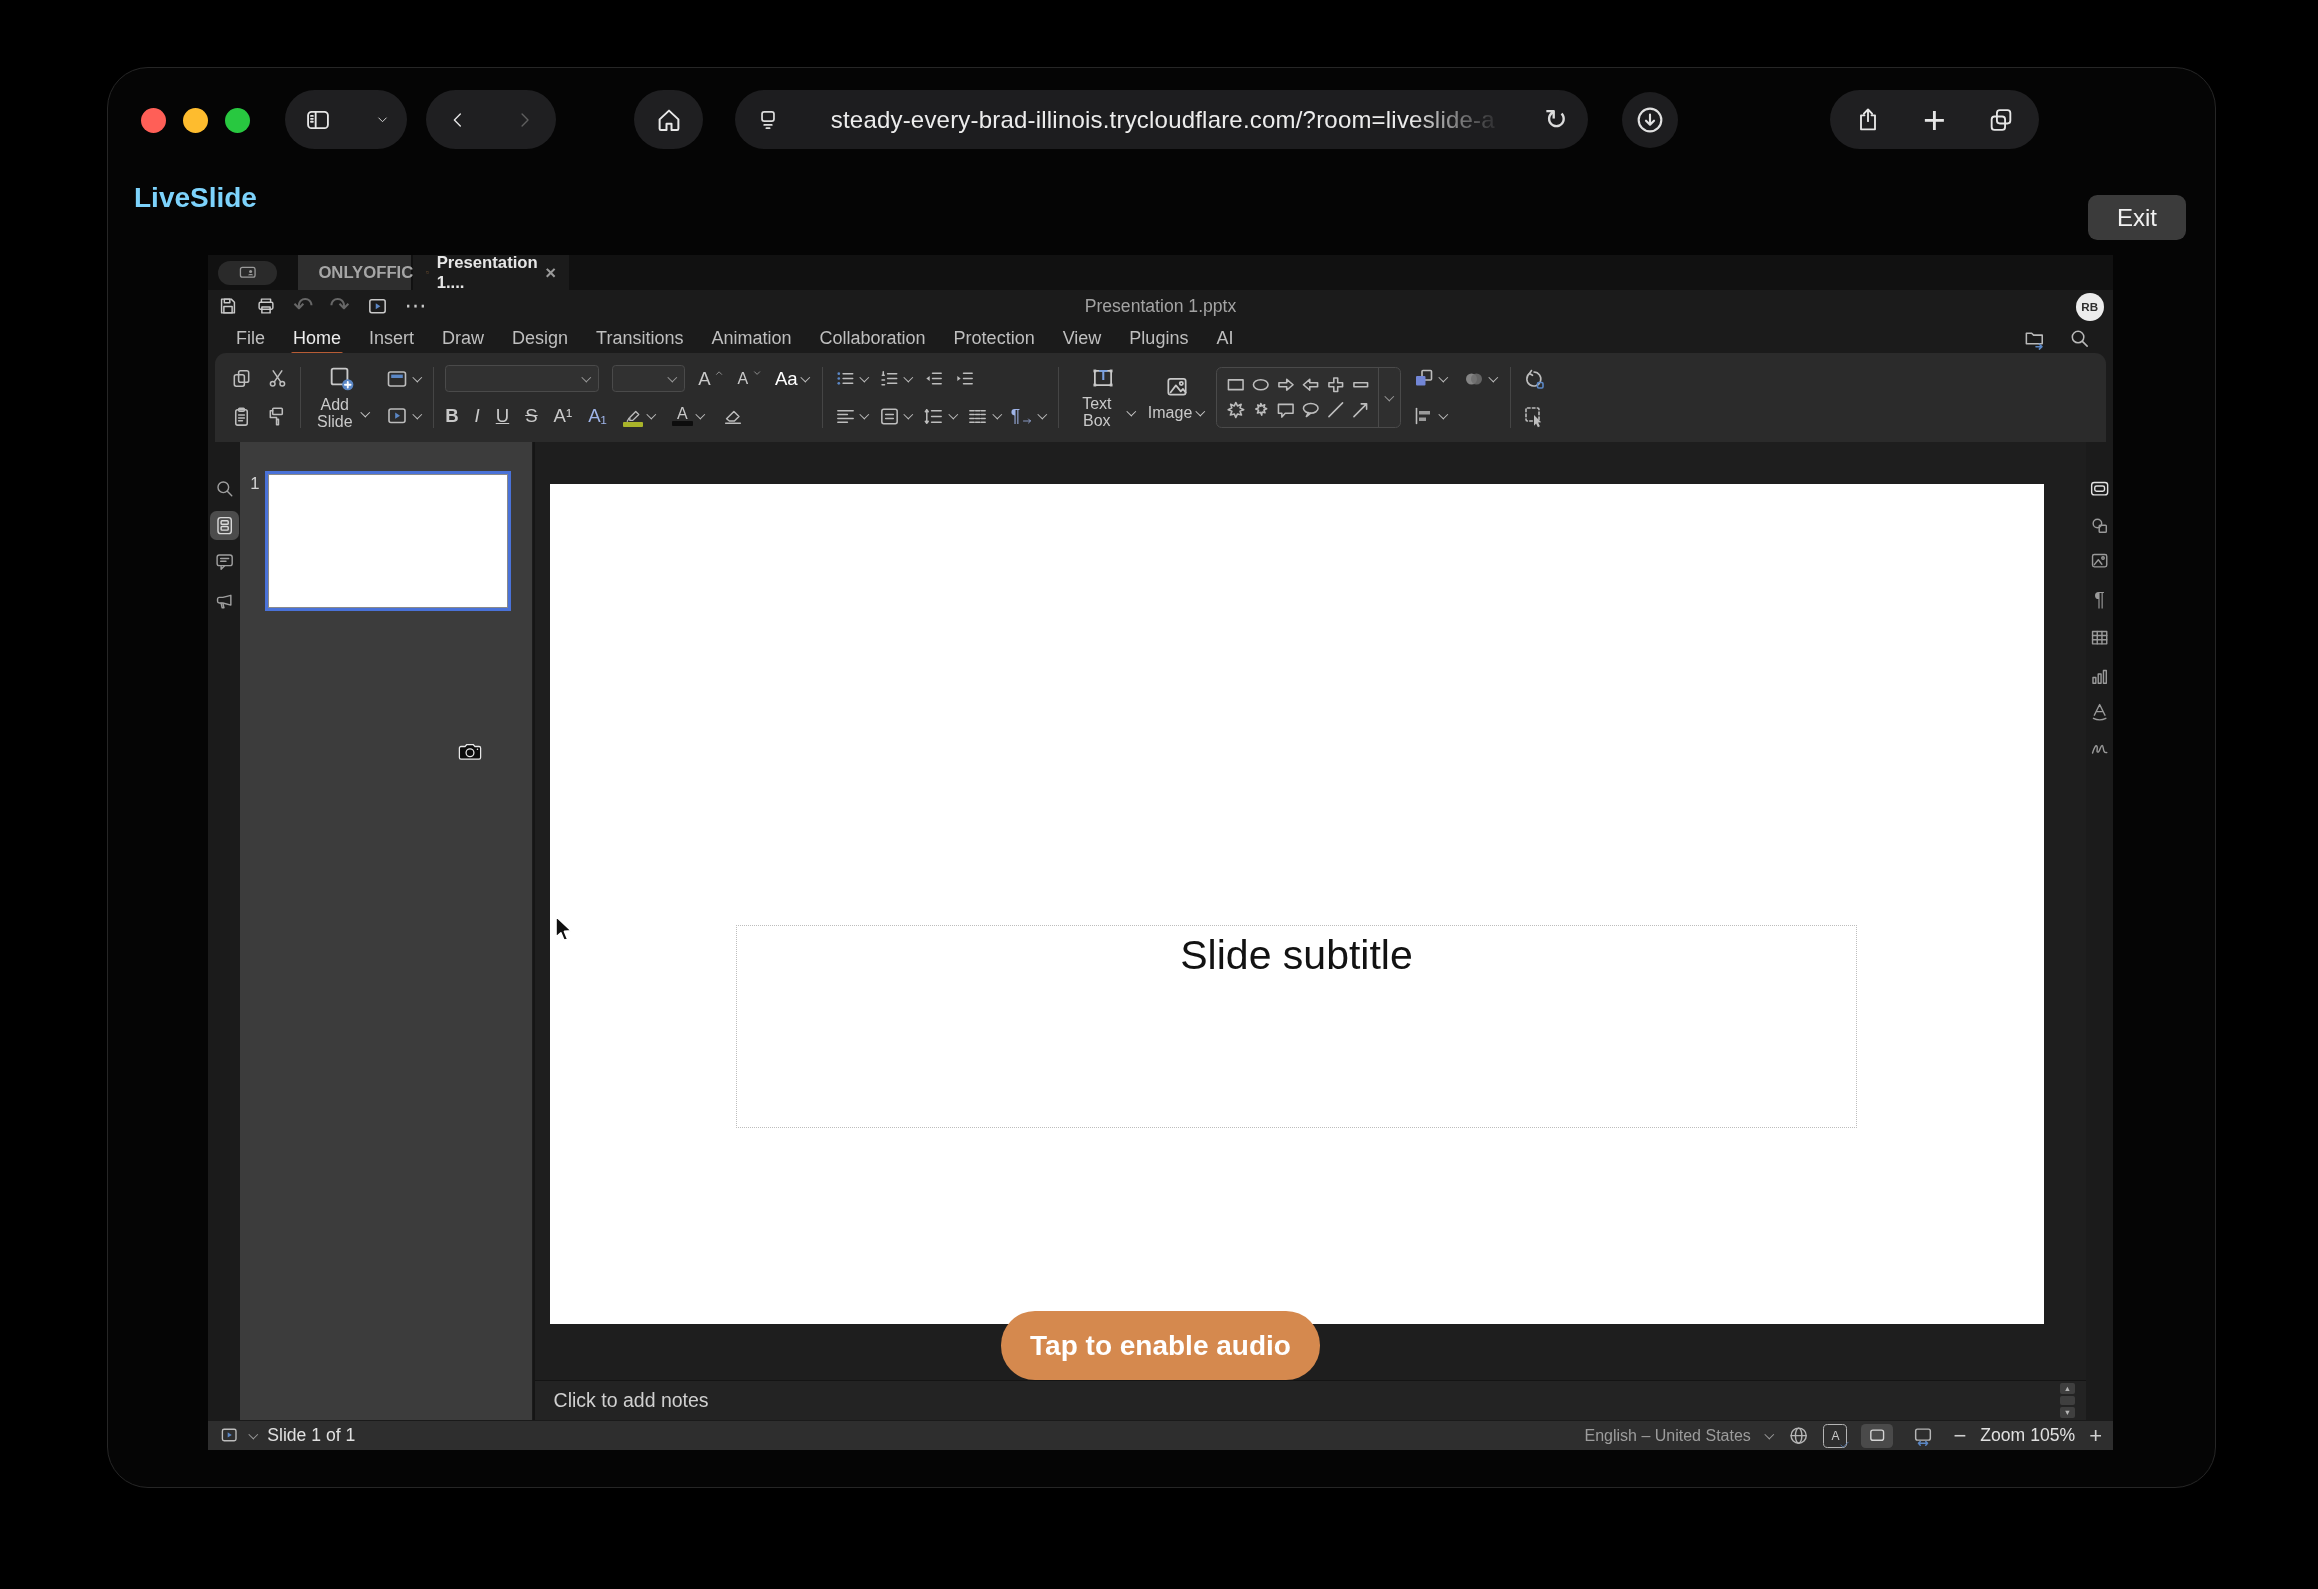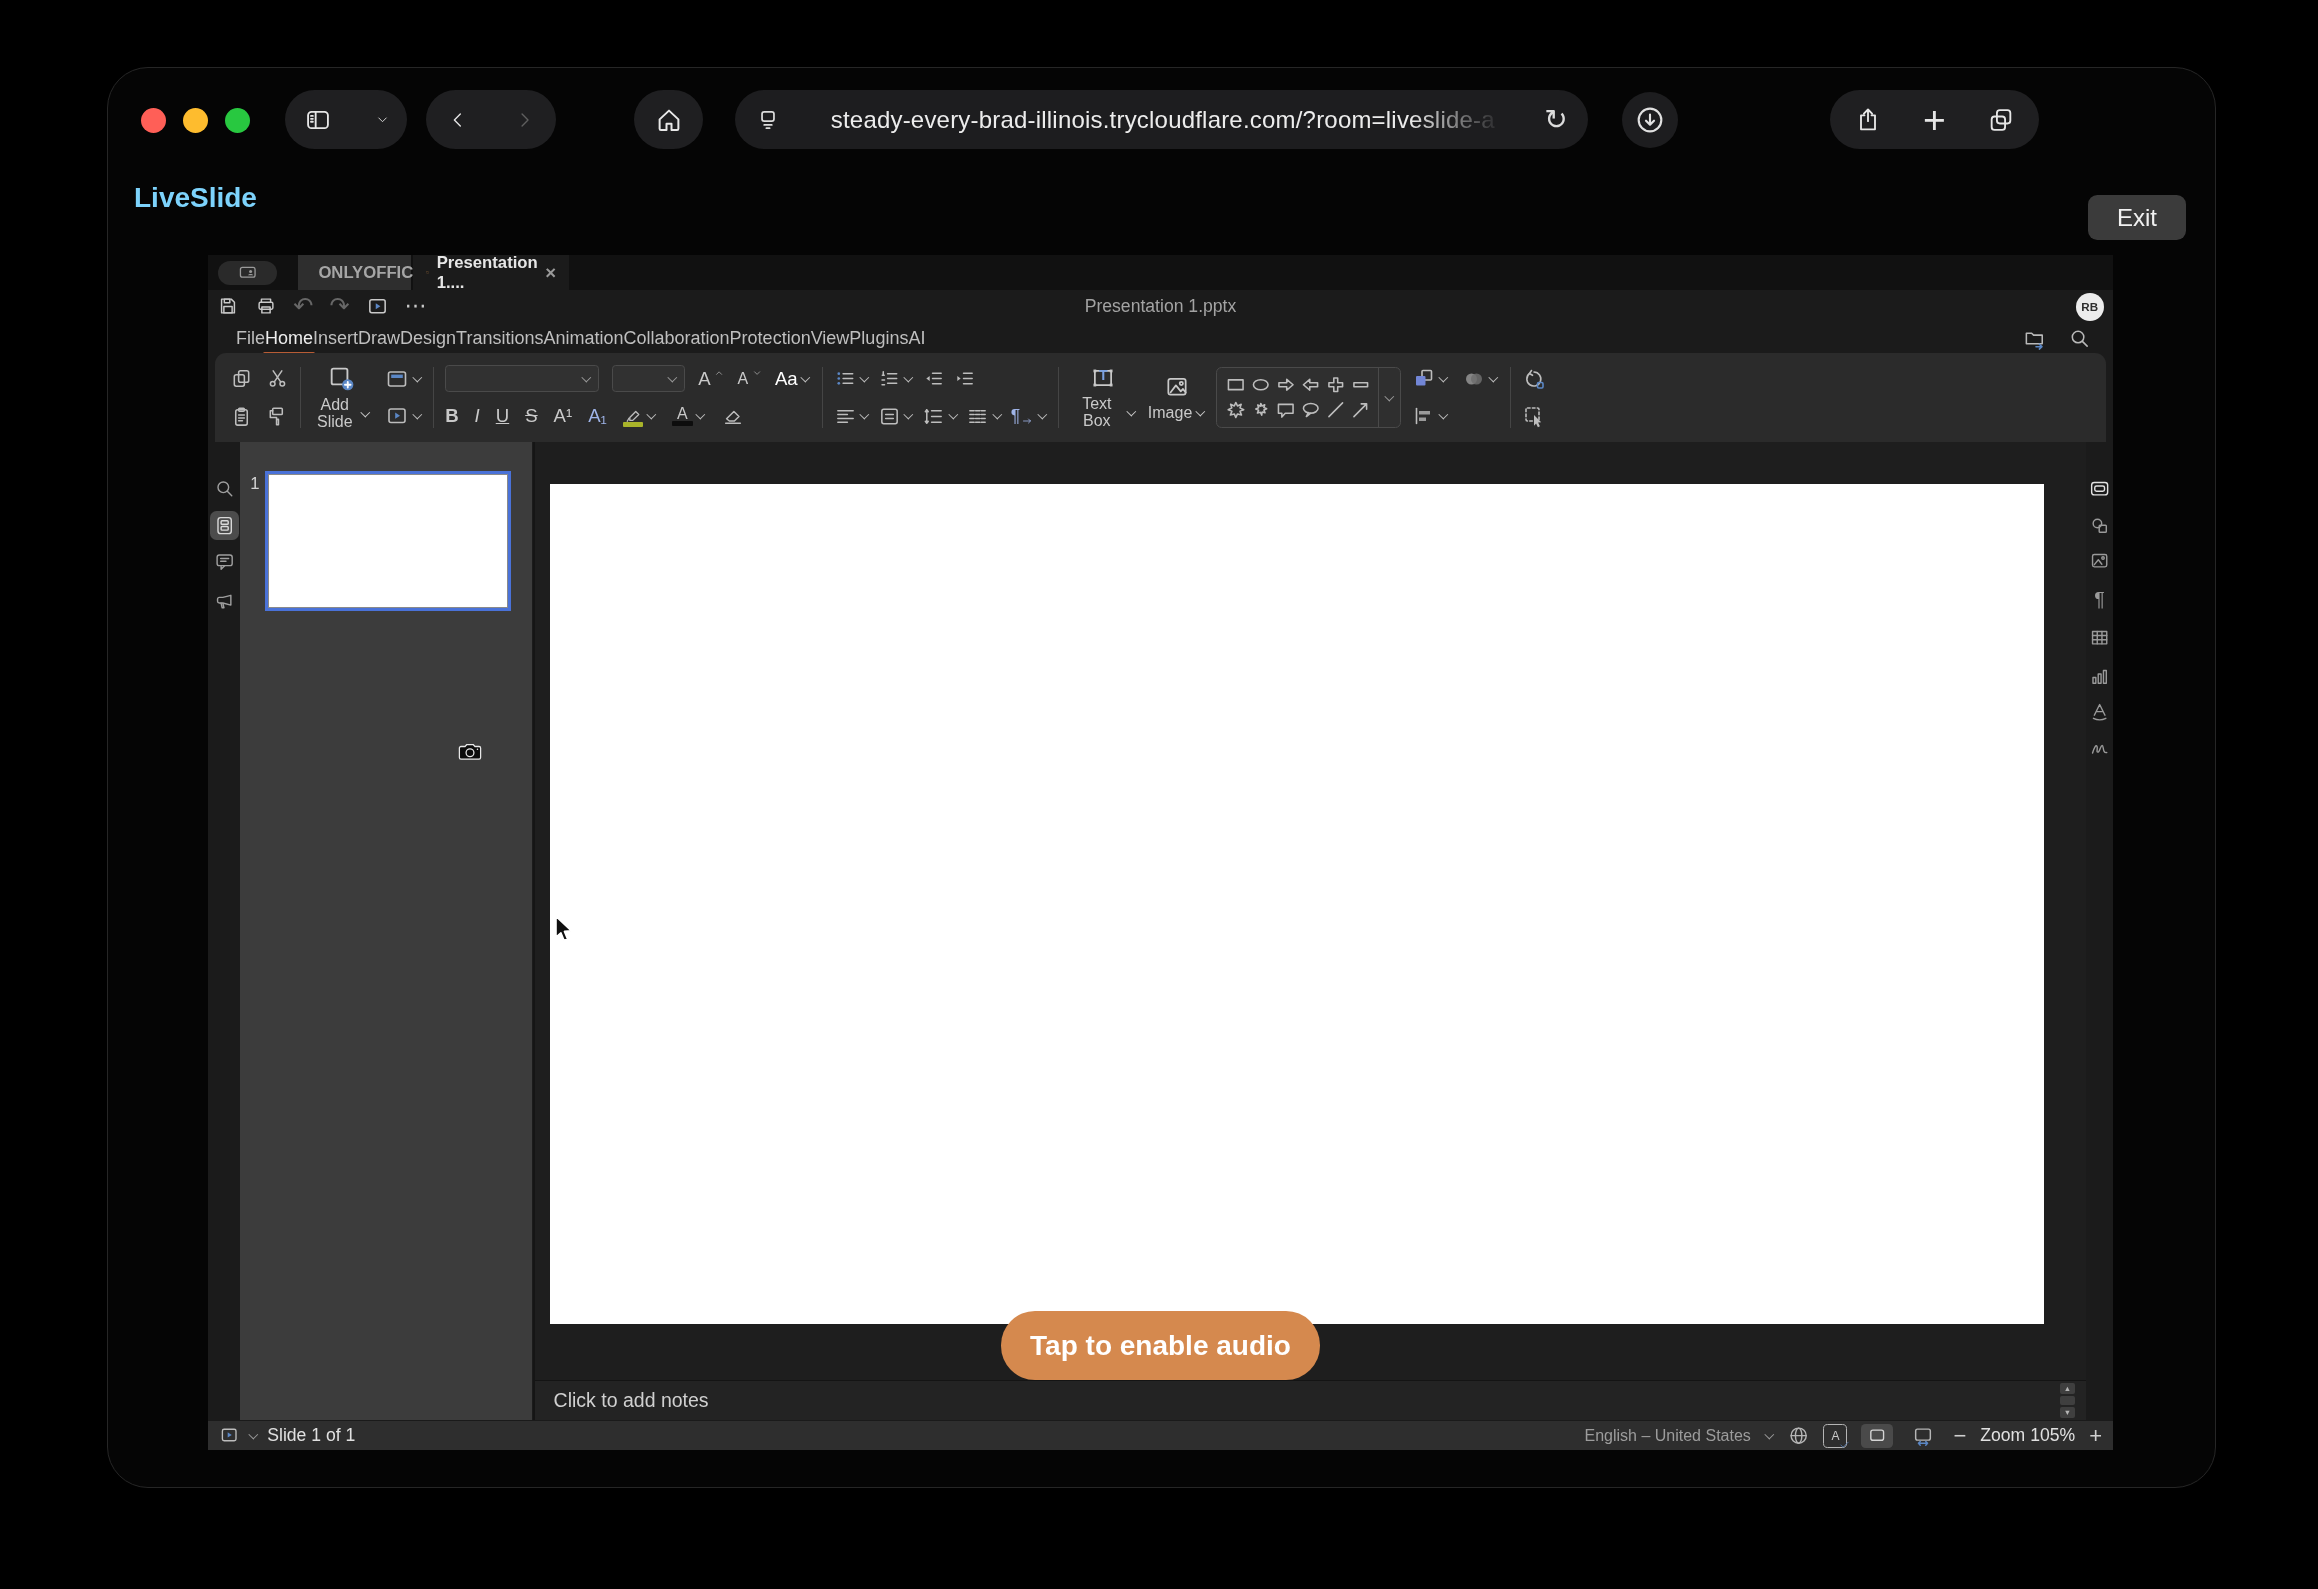--- a/index.html
+++ b/index.html
@@ -21,21 +21,21 @@
   #editor{position:absolute;left:100px;top:187px;width:1905px;height:1195px;background:#1b1b1b;color:#c9c9c9;font-size:17.6px;}
   #tabbar{position:absolute;left:0;top:0;right:0;height:35px;background:#111;}
   #logo-pill{position:absolute;left:10.2px;top:5.6px;width:59px;height:24px;border-radius:12px;background:#2a2a2a;display:flex;align-items:center;justify-content:center;color:#9a9a9a;}
   .tab{position:absolute;top:0;height:35px;display:flex;align-items:center;gap:7.4px;padding:0 13px;box-sizing:border-box;}
   #tab-app{left:90px;width:113px;background:#2e2e2e;color:#a6a6a6;font-weight:600;font-size:16.7px;}
   #tab-doc{left:205px;width:156px;background:#1b1b1b;color:#e6e6e6;font-weight:600;font-size:16.7px;}
   #titlebar{position:absolute;left:0;top:35px;right:0;height:32px;}
   .qa{display:flex;align-items:center;gap:16px;position:absolute;left:9.3px;top:0;height:32px;color:#c9c9c9;}
   #doc-title{position:absolute;left:0;right:0;top:0;height:32px;display:flex;align-items:center;justify-content:center;color:#a3a3a3;font-size:17.6px;}
   #avatar{position:absolute;right:9.3px;top:2.8px;width:28px;height:28px;border-radius:50%;background:#ececec;color:#2e2e2e;font-size:11.6px;font-weight:bold;display:flex;align-items:center;justify-content:center;}
-  #menubar{position:absolute;left:0;top:67px;right:0;height:32px;display:flex;align-items:center;padding-left:28px;color:#bfbfbf;font-size:18px;}
+  #menubar{position:absolute;left:0;top:67px;right:0;height:32px;display:flex;align-items:center;padding-left:28px;gap:28px;color:#bfbfbf;font-size:18px;}
   .mi{position:relative;cursor:default;}
   .mi.active{color:#ededed;}
   .mi.active::after{content:"";position:absolute;left:-1.9px;right:-1.9px;bottom:-6.5px;height:3.2px;border-radius:1.9px;background:#b75c35;}
   #menu-right{position:absolute;right:22px;top:67px;height:32px;display:flex;align-items:center;gap:20.4px;color:#b9b9b9;}
   
   #ribbon{position:absolute;left:7.4px;right:7.4px;top:98px;height:89px;background:#2b2b2b;border-radius:11px 11px 0 0;display:flex;align-items:center;padding:0 15px;box-sizing:border-box;gap:11px;color:#bdbdbd;}
   .rgroup{display:flex;flex-direction:column;justify-content:center;gap:9.3px;}
   .rrow{display:flex;align-items:center;gap:13px;height:28px;}
   .vdiv{width:0.9px;height:61px;background:#454545;flex:none;}
   .ib{display:flex;align-items:center;gap:3.7px;color:#bdbdbd;}
@@ -554,20 +554,23 @@
         <path style="fill:#0c0c0c;stroke:#e8e8e8" d="M2.5 9a2 2 0 012-2h5.2L12 4.5h8L22.3 7h5.2a2 2 0 012 2v12a2 2 0 01-2 2h-23a2 2 0 01-2-2z"></path>
         <circle style="stroke:#e8e8e8" cx="16" cy="15" r="5"></circle>
           <circle class="f" style="fill:#e8e8e8" cx="25.5" cy="10.5" r="1"></circle>
       </svg>
     </div>
     <div id="resizer"></div>
 
     <div id="canvascol">
       <div id="canvas">
         <div id="slide">
+          <div class="ph" id="ph-sub">
+              <span>Slide subtitle</span>
+            </div>
         </div>
       </div>
       <div id="notes">
         <span>Click to add notes</span>
         <div id="notes-scroll">
           <div class="nsb">▲</div>
           <div class="nsb" style="height:9.3px"></div>
           <div class="nsb">▼</div>
         </div>
       </div>

